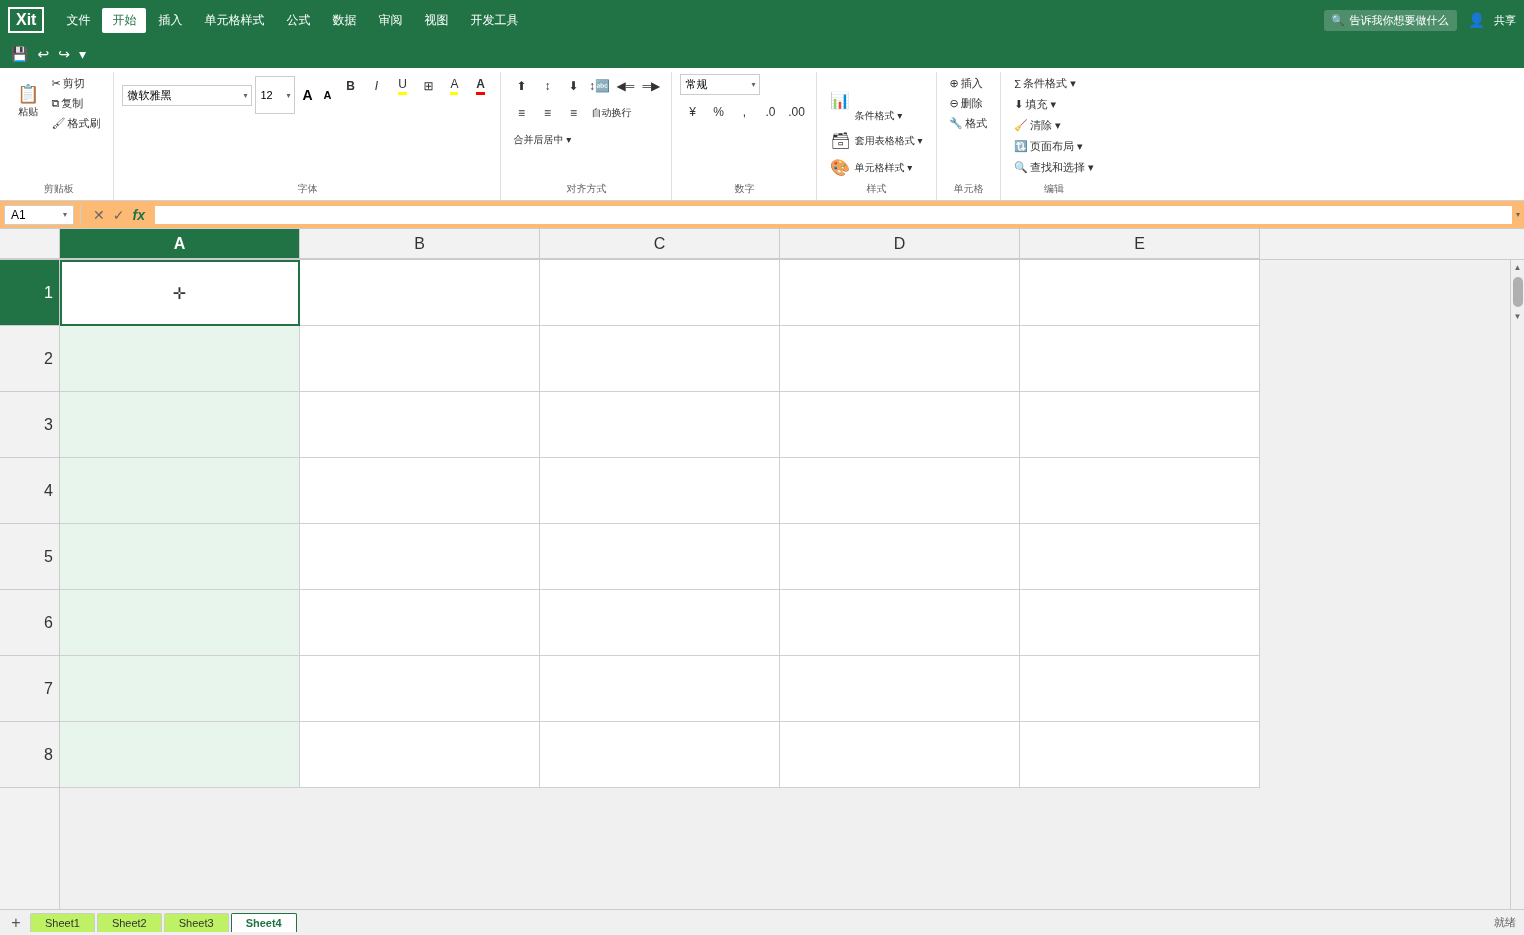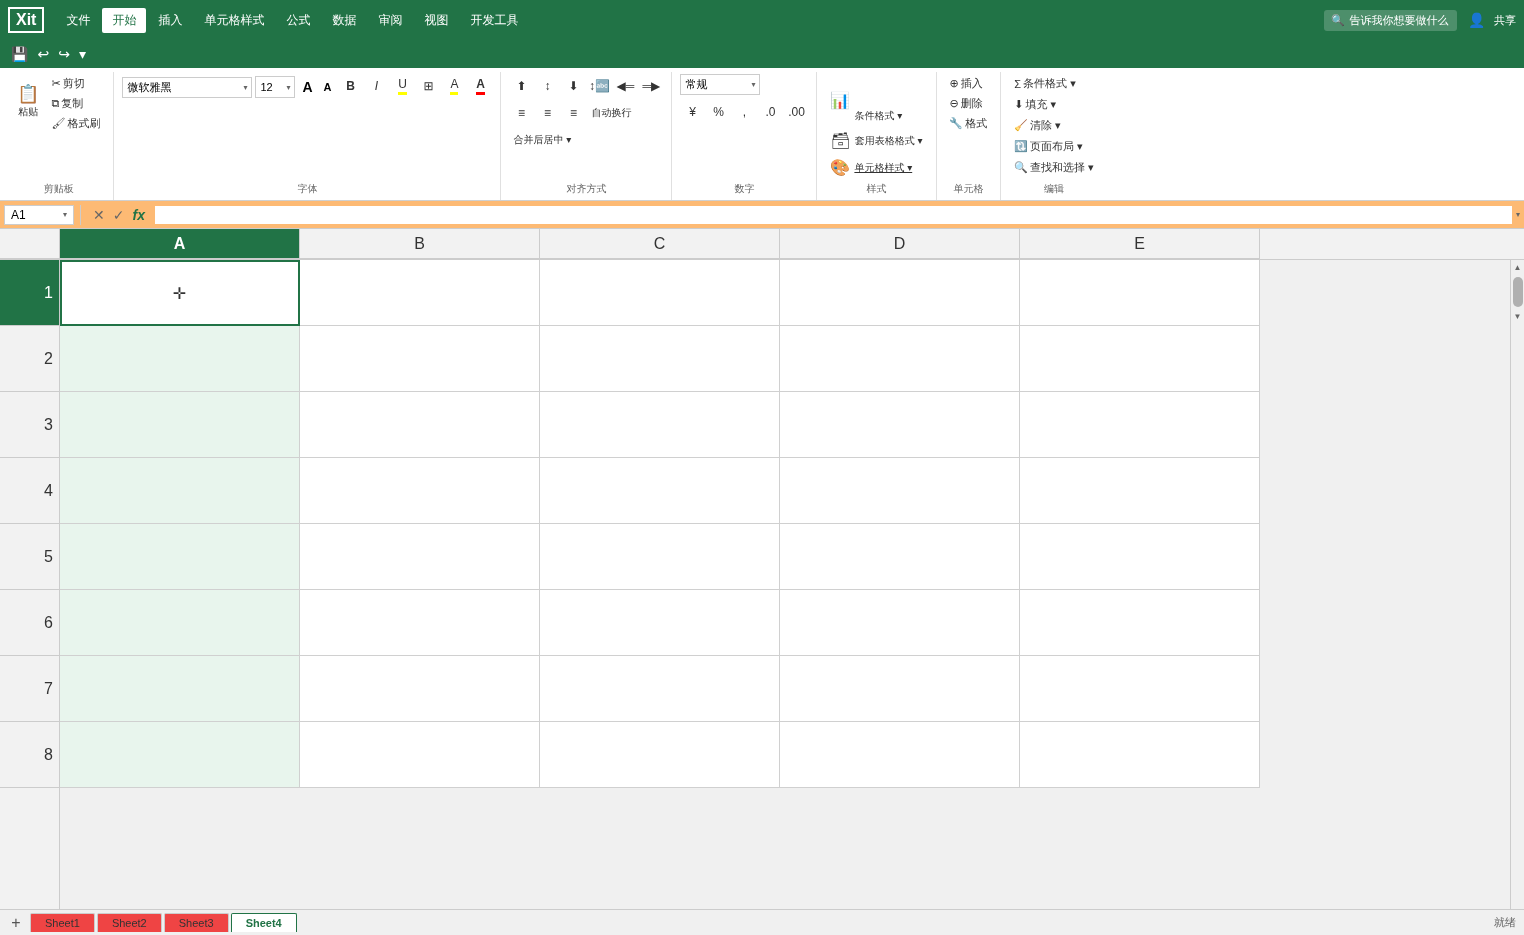--- a/index.html
+++ b/index.html
@@ -146,21 +146,21 @@
       font-size: 11px;
       width: 130px;
       display: flex;
       align-items: center;
       justify-content: space-between;
       cursor: pointer;
       background: white;
     }
     .font-size-box {
       border: 1px solid #ccc;
-      padding: 4px 4px;
+      padding: 12px 4px;
       font-size: 11px;
       width: 40px;
       display: flex;
       align-items: center;
       justify-content: space-between;
       cursor: pointer;
       background: white;
     }
     .font-btn-sm {
       border: 1px solid #ccc;
@@ -370,21 +370,21 @@
       color: #555;
     }
     .sheet-tab {
       padding: 3px 14px;
       border: 1px solid #ccc;
       border-bottom: none;
       cursor: pointer;
       border-radius: 2px 2px 0 0;
       font-size: 11px;
       color: #333;
-      background: #ef4444;
+      background: #bef264;
     }
     .sheet-tab.active {
       background: white;
       color: #217346;
       font-weight: bold;
       border-color: #217346;
     }
 
     
     .right-scrollbar {
@@ -590,21 +590,21 @@
           <div class="ribbon-btn" style="flex-direction:row; gap:4px; align-items:center;">
             <span style="font-size:16px;">📊</span>
             <span style="font-size:10px;margin-top:32px;">条件格式 ▾</span>
           </div>
           <div class="ribbon-btn" style="flex-direction:row; gap:4px; align-items:center;">
             <span style="font-size:16px;">🗃</span>
             <span style="font-size:10px;">套用表格格式 ▾</span>
           </div>
           <div class="ribbon-btn" style="flex-direction:row; gap:4px; align-items:center;">
             <span style="font-size:16px;">🎨</span>
-            <span style="font-size:10px;text-decoration:underline;">单元格样式 ▾</span>
+            <span style="font-size:10px;">单元格样式 ▾</span>
           </div>
         </div>
         <div class="ribbon-group-label">样式</div>
       </div>
 
       <div class="ribbon-group">
         <div class="ribbon-group-content">
           <div class="small-btn-col">
             <div class="small-btn">
               <span>⊕</span>

